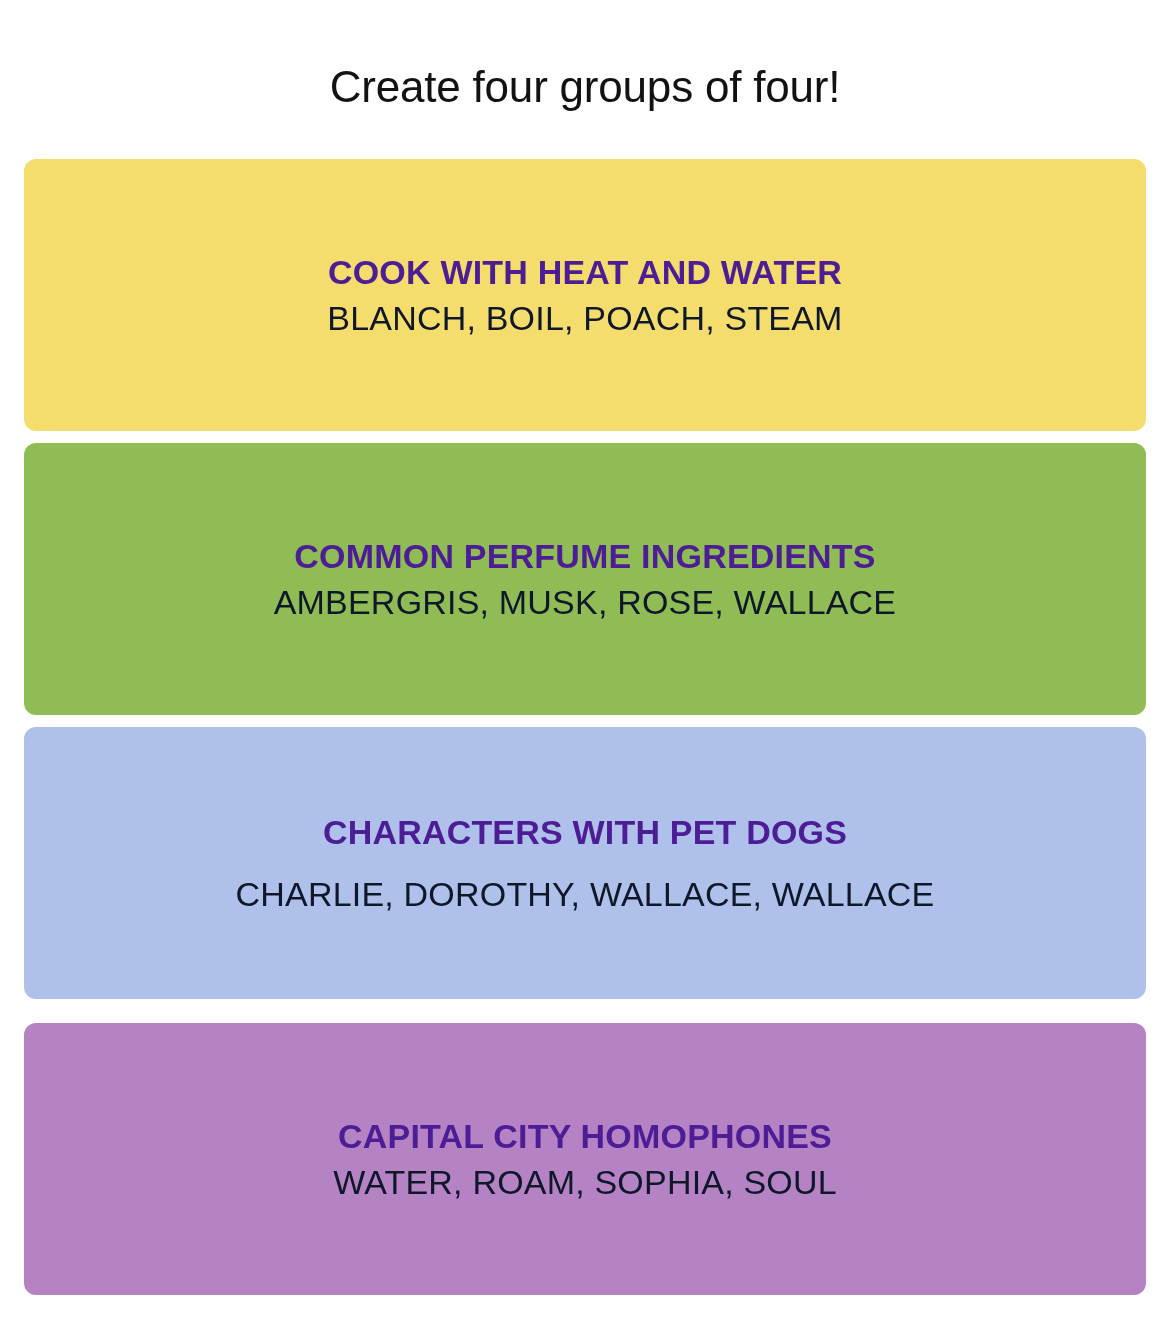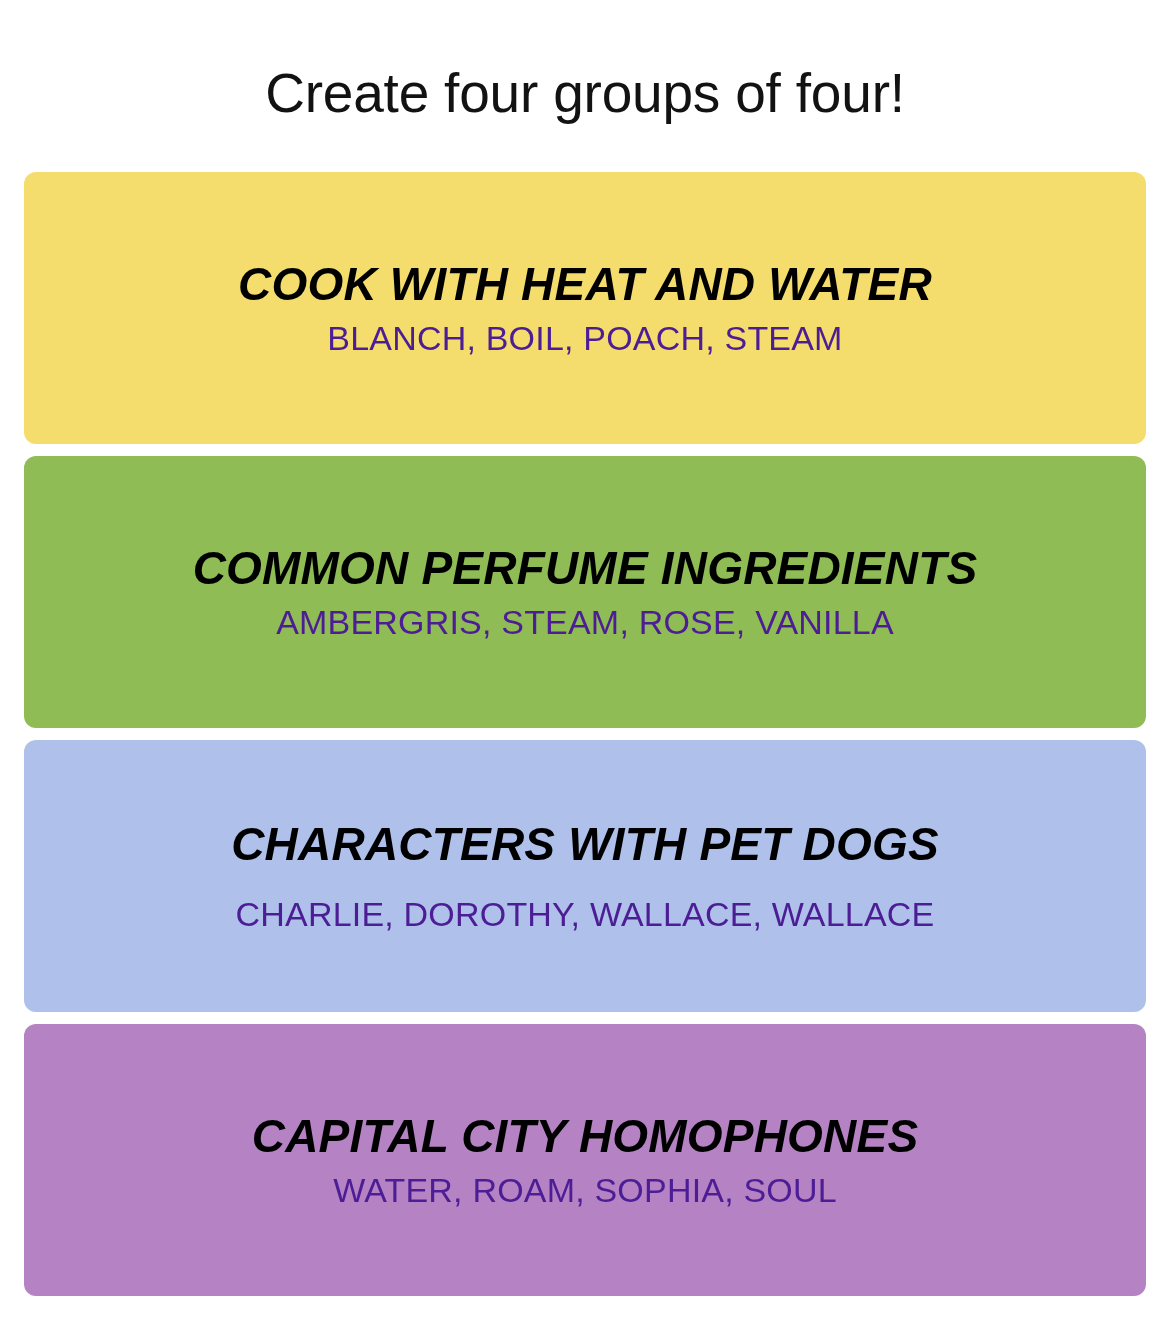--- a/index.html
+++ b/index.html
@@ -16,21 +16,21 @@
   }
   .board {
     width: 1170px;
     height: 1344px;
     box-sizing: border-box;
     display: flex;
     flex-direction: column;
     align-items: center;
   }
   .headline {
-    font-size: 55px;
+    font-size: 44px;
     font-weight: 400;
     color: #121213;
     letter-spacing: -0.2px;
     margin-top: 63px;
     margin-bottom: 0;
     line-height: 1.1;
     text-align: center;
   }
   .groups {
     margin-top: 48px;
@@ -45,33 +45,32 @@
     display: flex;
     flex-direction: column;
     align-items: center;
     justify-content: center;
     text-align: center;
     padding: 10px 24px;
   }
   .group-0 { height: 272px; }
   .group-1 { height: 272px; }
   .group-2 { height: 272px; }
-  .group-3 { height: 272px; }
+  .group-3 { height: 272px; margin-top: 12px; }
   .group-title {
-    font-size: 46px;
+    font-size: 34px;
     font-weight: 700;
-    color: #000000;
+    color: #4c1d95;
     letter-spacing: 0.2px;
     line-height: 1.25;
-    font-style: italic;
   }
   .group-members {
     font-size: 34px;
     font-weight: 400;
-    color: #4c1d95;
+    color: #0f172a;
     letter-spacing: 0.2px;
     line-height: 1.25;
     margin-top: 3px;
   }
 </style>
 </head>
 <body>
 
 <div class="board">
 
@@ -79,21 +78,21 @@
 
   <div class="groups">
 
     <div class="group group-0" style="background-color: rgb(245, 221, 109);">
       <div class="group-title">COOK WITH HEAT AND WATER</div>
       <div class="group-members">BLANCH, BOIL, POACH, STEAM</div>
     </div>
 
     <div class="group group-1" style="background-color: rgb(143, 188, 84);">
       <div class="group-title">COMMON PERFUME INGREDIENTS</div>
-      <div class="group-members">AMBERGRIS, STEAM, ROSE, VANILLA</div>
+      <div class="group-members">AMBERGRIS, MUSK, ROSE, WALLACE</div>
     </div>
 
     <div class="group group-2" style="background-color: rgb(175, 193, 234); gap: 16px;">
       <div class="group-title">CHARACTERS WITH PET DOGS</div>
       <div class="group-members">CHARLIE, DOROTHY, WALLACE, WALLACE</div>
     </div>
 
     <div class="group group-3" style="background-color: rgb(181, 131, 196);">
       <div class="group-title">CAPITAL CITY HOMOPHONES</div>
       <div class="group-members">WATER, ROAM, SOPHIA, SOUL</div>

